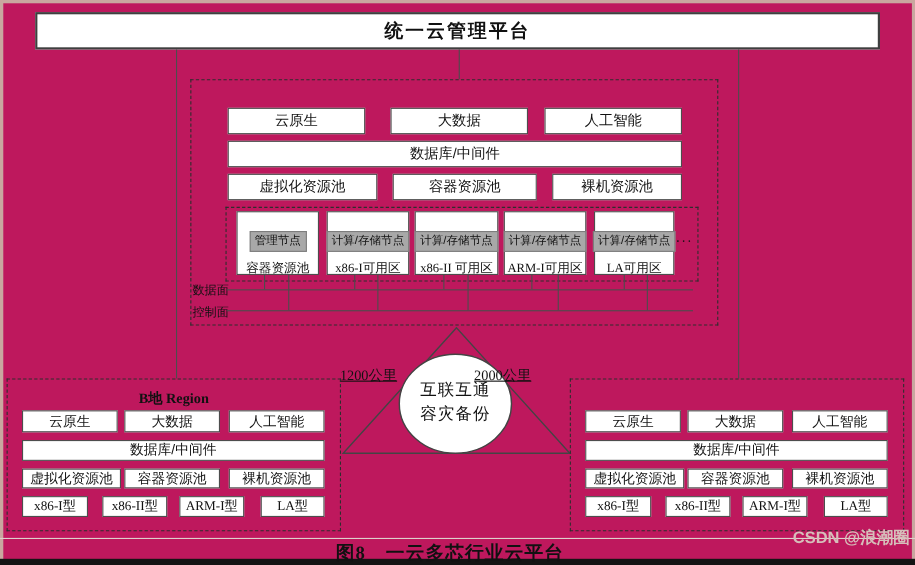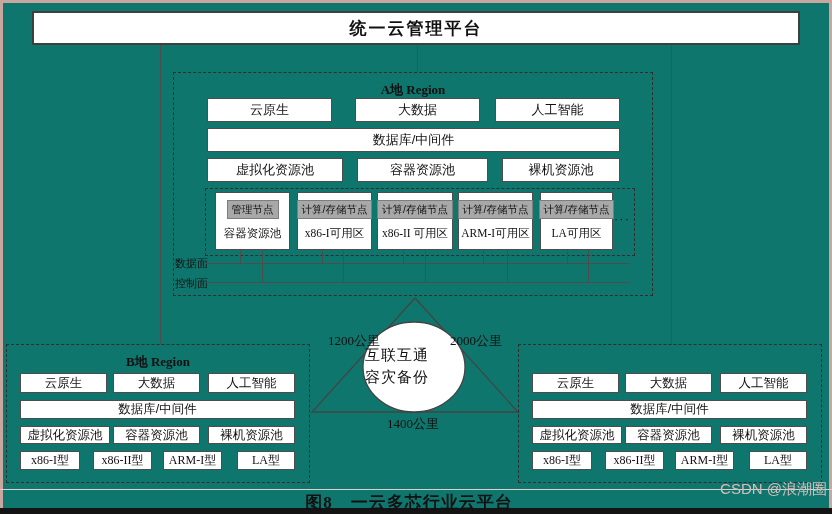--- a/index.html
+++ b/index.html
@@ -1,18 +1,18 @@
 <!DOCTYPE html>
 <html><head>
 <meta charset="utf-8">
 <style>
   * { margin:0; padding:0; box-sizing:border-box; }
   body { background:#fff; font-family:"Liberation Sans", sans-serif; }
   .page {
-    position:relative; width:832px; height:514px; background:#0f766e;
+    position:relative; width:832px; height:514px; background:#be185d;
     overflow:hidden; color:#1a1a1a;
   }
   .abs { position:absolute; }
   
   .strip { position:absolute; background:#c9a79f; }
   .bottom-bar { position:absolute; background:#141414; }
   
   .box {
     position:absolute; background:#fff; border:1.5px solid #4d4d4d;
     display:flex; align-items:center; justify-content:center;
@@ -21,36 +21,36 @@
   .topbox { border:2px solid #3f3f3f; font-size:17px; font-weight:600; letter-spacing:2px; }
   .dashedbox { position:absolute; border:1.4px dashed #2e2e2e; background:transparent; }
   .region-title {
     position:absolute; width:100%; text-align:center; font-weight:700;
     font-size:13px; font-family:"Liberation Serif", serif; color:#111;
   }
   .vline { position:absolute; width:1px; background:#4d4d4d; }
   .hline { position:absolute; height:1px; background:#4d4d4d; }
   .node {
     position:absolute; background:#fff; border:1.5px solid #4d4d4d;
-    display:flex; flex-direction:column; align-items:center; padding-top:7px;
+    display:flex; flex-direction:column; align-items:center; padding-top:17px;
   }
   .node-role {
     background:#a8a8a8; border:1px solid #7d7d7d; font-size:10.5px;
     line-height:17px; padding:0 4px; color:#111; white-space:nowrap;
   }
   .node-zone {
     margin-top:7px; font-size:11.5px; font-family:"Liberation Serif", serif;
     color:#111; white-space:nowrap;
   }
   .plane-label { position:absolute; font-size:11px; color:#111; }
   .small-box { font-size:12.5px; }
   .type-box { font-size:12px; font-family:"Liberation Serif", serif; }
   .dist-label {
     position:absolute; font-size:13px; font-family:"Liberation Serif", serif;
-    text-align:center; color:#111; white-space:nowrap;
+    text-align:left; color:#111; white-space:nowrap;text-decoration:underline;
   }
   .circle-text {
     position:absolute; text-align:center; font-size:15px; line-height:22px;
     color:#111; letter-spacing:1px;
   }
   .caption {
     position:absolute; text-align:center; font-size:17px; font-weight:700;
     font-family:"Liberation Serif", serif; color:#111; letter-spacing:1px;
   }
   .watermark {
@@ -73,21 +73,20 @@
 
   <div class="box topbox" style="left:32px;top:11px;width:768px;height:34px;">
     <span>统一云管理平台</span>
   </div>
 
   <div class="vline" style="left:160px;top:45px;height:299px;"></div>
   <div class="vline" style="left:417px;top:45px;height:27px;"></div>
   <div class="vline" style="left:671px;top:45px;height:299px;"></div>
 
   <div class="dashedbox" style="left:173px;top:72px;width:480px;height:224px;"></div>
-  <div class="region-title" style="left:173px;top:81px;width:480px;">A地 Region</div>
 
   <div class="box" style="left:207px;top:98px;width:125px;height:24px;">
     <span>云原生</span>
     </div>
   <div class="box" style="left:355px;top:98px;width:125px;height:24px;">
     <span>大数据</span>
     </div>
   <div class="box" style="left:495px;top:98px;width:125px;height:24px;">
     <span>人工智能</span>
     </div>
@@ -143,27 +142,26 @@
   <div class="vline" style="left:425px;top:250px;height:32px;"></div>
   <div class="vline" style="left:483px;top:250px;height:13px;"></div>
   <div class="vline" style="left:507px;top:250px;height:32px;"></div>
   <div class="vline" style="left:567px;top:250px;height:13px;"></div>
   <div class="vline" style="left:588px;top:250px;height:32px;"></div>
 
   <svg class="abs" style="left:290px;top:293px;" width="250" height="125" viewBox="0 0 250 125">
     <polygon points="125,5 22,119 228,119" fill="none" stroke="#444" stroke-width="1.3"></polygon>
     <ellipse cx="124" cy="74" rx="51" ry="45" fill="#fff" stroke="#444" stroke-width="1.3"></ellipse>
   </svg>
-  <div class="circle-text" style="left:337px;top:344px;width:120px;">
+  <div class="circle-text" style="left:354px;top:344px;width:120px;">
     <div>互联互通</div>
     <div>容灾备份</div>
   </div>
   <div class="dist-label" style="left:309px;top:332px;width:90px;">1200公里</div>
   <div class="dist-label" style="left:431px;top:332px;width:90px;">2000公里</div>
-  <div class="dist-label" style="left:363px;top:415px;width:100px;">1400公里</div>
 
   <div class="dashedbox" style="left:6px;top:344px;width:304px;height:139px;"></div>
   <div class="region-title" style="left:6px;top:353px;width:304px;">B地 Region</div>
 
   <div class="box small-box" style="left:20px;top:373px;width:87px;height:20px;">
     <span>云原生</span>
     </div>
   <div class="box small-box" style="left:113px;top:373px;width:87px;height:20px;">
     <span>大数据</span>
     </div>
@@ -231,15 +229,15 @@
     <span>x86-II型</span>
     </div>
   <div class="box type-box" style="left:675px;top:451px;width:59px;height:19px;">
     <span>ARM-I型</span>
     </div>
   <div class="box type-box" style="left:749px;top:451px;width:58px;height:19px;">
     <span>LA型</span>
     </div>
 
   <div class="caption" style="left:259px;top:491px;width:300px;">图8　一云多芯行业云平台</div>
-  <div class="watermark" style="right:5px;top:480px;">CSDN @浪潮圈</div>
+  <div class="watermark" style="right:5px;top:480px;font-weight:bold;">CSDN @浪潮圈</div>
 
 </div>
 
 </body></html>

